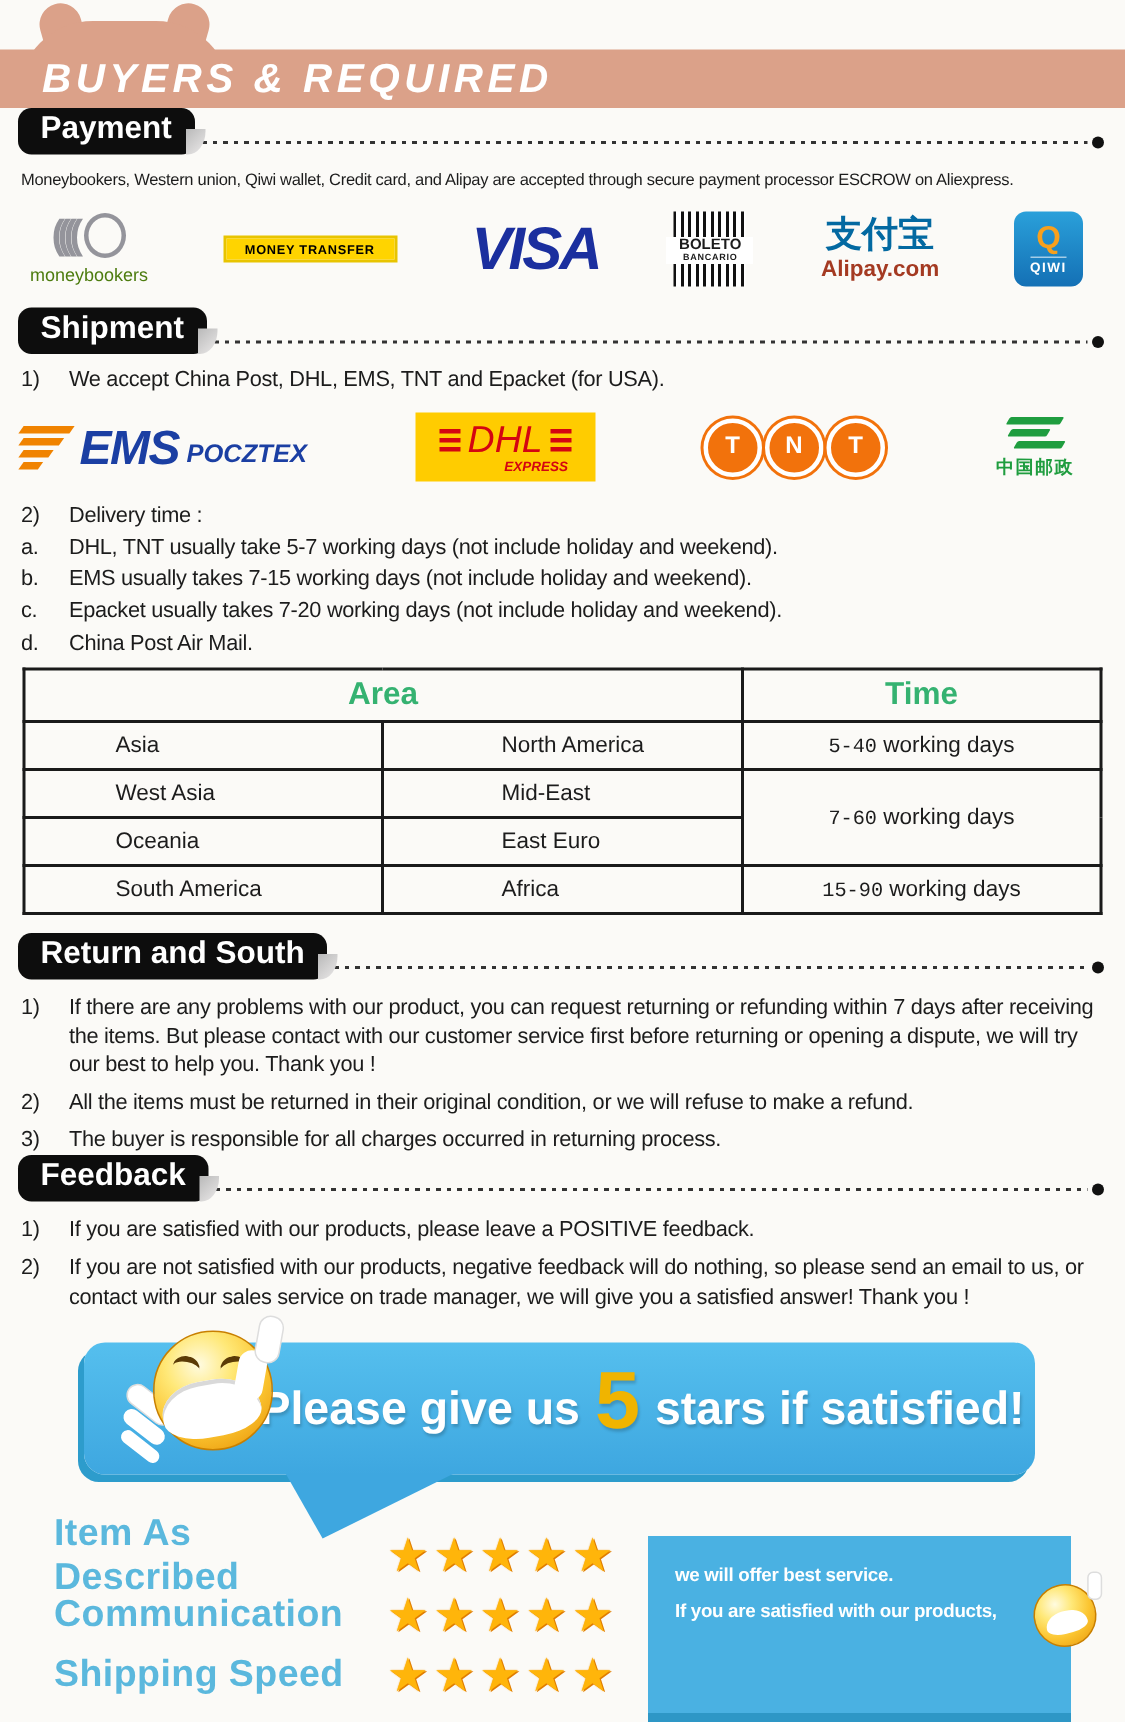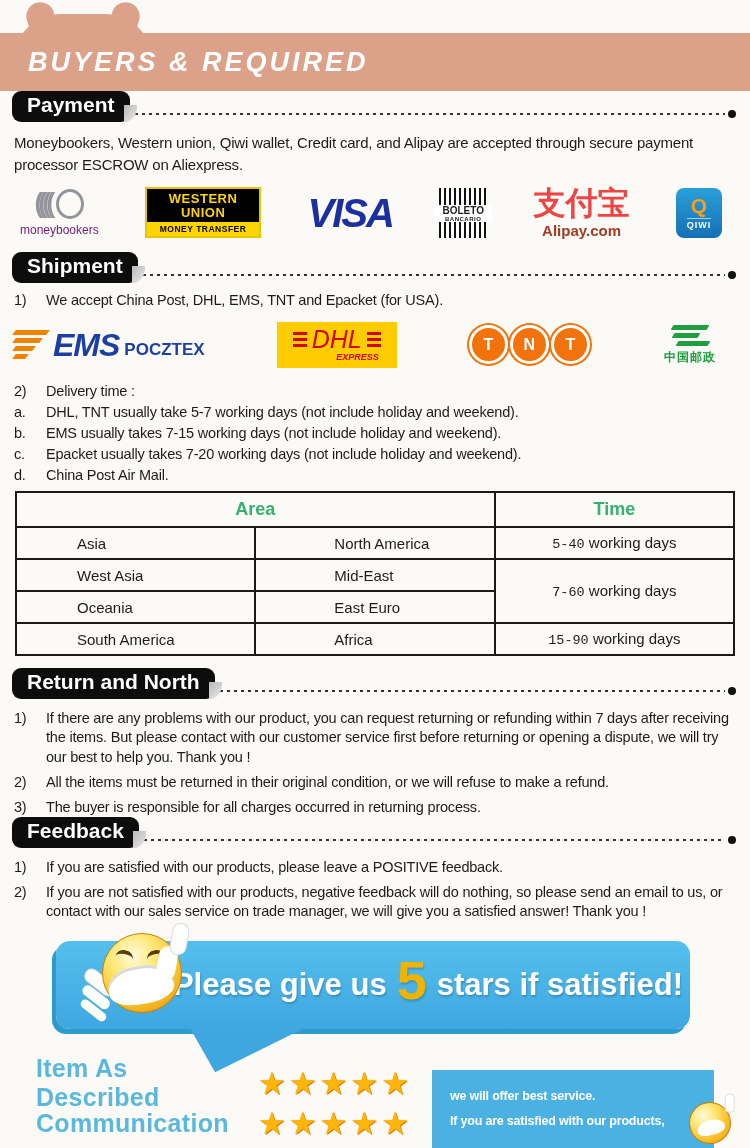--- a/index.html
+++ b/index.html
@@ -2,96 +2,96 @@
 <html><head>
 <meta charset="utf-8">
 <style>
   html,body{margin:0;padding:0;}
   body{
     width:750px;height:1148px;overflow:hidden;position:relative;
     background:#fbfaf7;color:#1c1c1c;
     font-family:"Liberation Sans",sans-serif;
   }
   
-  .top{position:relative;height:91px;}
+  .top{position:relative;height:72px;}
   .banner{position:absolute;left:0;right:0;top:33px;bottom:0;background:#dba189;
           display:flex;align-items:center;padding-left:28px;}
   .banner-title{color:#fff;font-size:27px;font-weight:bold;font-style:italic;
                 letter-spacing:3px;}
   .cat{position:absolute;left:12px;top:0;width:150px;height:70px;}
   .cat-dome{position:absolute;left:0;top:14px;width:142px;height:50px;background:#dba189;
             border-radius:72px 72px 0 0;}
   .ear{position:absolute;width:28px;height:40px;background:#dba189;border-radius:14px 14px 5px 5px;}
   .ear-l{left:16px;top:2px;transform:rotate(-16deg);}
   .ear-r{left:98px;top:2px;transform:rotate(16deg);}
   
   .sechead{display:flex;align-items:flex-end;margin:0 14px 0 12px;}
   .seclabel{position:relative;background:#0d0d0d;color:#fff;font-size:21px;font-weight:bold;
             padding:2px 15px 5px;border-radius:9px;z-index:1;}
   .seclabel::after{content:"";position:absolute;right:-7px;bottom:0;width:13px;height:17px;
             background:linear-gradient(135deg,#b9b9b9,#eceaea);border-radius:0 0 90% 0;z-index:-1;}
   .dotline{flex:1;height:2px;margin:0 3px 7px 5px;
             background-image:repeating-linear-gradient(90deg,#333 0 3px,transparent 3px 7px);}
   .enddot{width:8px;height:8px;border-radius:50%;background:#111;margin-bottom:4px;}
   
-  .para{margin:10px 18px 0 14px;font-size:15px;letter-spacing:-0.2px;line-height:1.45;}
+  .para{margin:10px 18px 0 14px;font-size:11px;letter-spacing:-0.2px;line-height:1.45;}
   .listrow{display:flex;margin:2px 16px 0 14px;font-size:14.5px;letter-spacing:-0.2px;line-height:1.32;}
   .listnum{width:32px;flex:none;}
   .listtext{flex:1;}
   .gap4{height:4px;} .gap6{height:6px;} .gap8{height:8px;}
   
   .payrow{display:flex;justify-content:space-between;align-items:center;margin:10px 28px 0 20px;height:54px;}
   .plogo{display:flex;flex-direction:column;align-items:center;justify-content:center;}
   .mb-arcs{display:flex;align-items:center;height:30px;}
   .mb-arc{font-size:27px;color:#94949b;font-weight:bold;letter-spacing:-5px;line-height:1;}
   .mb-circle{width:22px;height:24px;border:3px solid #94949b;border-radius:50%;margin-left:6px;}
-  .mb-label{font-size:12px;color:#701a75;margin-top:4px;}
+  .mb-label{font-size:12px;color:#4d7c0f;margin-top:4px;}
   .wu{width:112px;border:2px solid #e8c400;}
   .wu-top{background:#000;color:#ffd400;font-weight:800;text-align:center;font-size:13px;
           line-height:1.05;padding:3px 0 2px;letter-spacing:0.5px;}
   .wu-bottom{background:#ffd400;color:#000;text-align:center;font-size:8.5px;font-weight:800;
           padding:2px 0;letter-spacing:0.5px;}
   .visa{color:#1b2f9e;font-size:40px;font-weight:bold;font-style:italic;letter-spacing:-2px;line-height:1;}
   .boleto{position:relative;width:48px;height:50px;
           background:repeating-linear-gradient(90deg,#111 0 2px,#fff 2px 5px);}
   .boleto-label{position:absolute;left:-5px;right:-5px;top:17px;background:#fff;text-align:center;
           font-weight:800;line-height:1.1;}
   .boleto-l1{font-size:10px;} .boleto-l2{font-size:6px;letter-spacing:0.5px;}
-  .alipay-cn{font-size:32px;font-weight:800;color:#ef4444;line-height:1.1;}
+  .alipay-cn{font-size:24px;font-weight:800;color:#0369a1;line-height:1.1;}
   .alipay-en{font-size:15px;color:#a43a22;font-weight:bold;}
   .qiwi{width:46px;height:50px;border-radius:8px;background:linear-gradient(180deg,#2aa0da,#1470b5);
         display:flex;flex-direction:column;align-items:center;justify-content:center;}
   .qiwi-q{color:#f8a01c;font-size:21px;font-weight:800;line-height:1;}
   .qiwi-label{color:#fff;font-size:9px;font-weight:800;letter-spacing:1px;margin-top:2px;
         border-top:1px solid rgba(255,255,255,.6);padding-top:1px;}
   
   .shiprow{display:flex;justify-content:space-between;align-items:center;margin:8px 34px 0 14px;height:54px;}
   .ems{display:flex;align-items:center;}
   .ems-lines{display:flex;flex-direction:column;gap:3px;margin-right:5px;}
   .ems-line{height:5px;background:#f08300;transform:skewX(-35deg);}
   .ems-text{color:#1b3fa3;font-size:32px;font-weight:bold;font-style:italic;letter-spacing:-1px;line-height:1;}
-  .ems-sub{color:#1b3fa3;font-size:17px;font-weight:bold;margin-left:5px;margin-top:10px;}
+  .ems-sub{color:#1b3fa3;font-size:17px;font-weight:bold;font-style:italic;margin-left:5px;margin-top:10px;}
   .dhl{position:relative;width:120px;height:46px;background:#ffcc00;display:flex;flex-direction:column;
        align-items:center;justify-content:center;}
   .dhl-mid{display:flex;align-items:center;}
   .dhl-dash{width:14px;height:3px;background:#d40511;box-shadow:0 -6px 0 #d40511,0 6px 0 #d40511;}
   .dhl-text{color:#d40511;font-size:25px;font-weight:normal;font-style:italic;margin:0 5px;line-height:1;}
   .dhl-sub{color:#d40511;font-size:9px;font-style:italic;font-weight:bold;align-self:flex-end;margin:0 18px 0 0;}
   .tnt{display:flex;align-items:center;}
   .tnt-c{width:33px;height:33px;border-radius:50%;background:#f2720c;border:3px solid #fff;
          box-shadow:0 0 0 2px #f2720c;display:flex;align-items:center;justify-content:center;
          color:#fff;font-weight:800;font-size:16px;margin-right:2px;}
   .cpost{display:flex;flex-direction:column;align-items:center;}
   .cp-emblem{display:flex;flex-direction:column;align-items:center;}
   .cp-bar{height:5px;background:#1f9d3f;transform:skewX(-30deg);margin:1.5px 0;border-radius:1px;}
   .cp-label{color:#1f9d3f;font-size:12px;font-weight:bold;margin-top:2px;letter-spacing:1px;}
   
   table.delivery{border-collapse:collapse;margin:6px 15px 0;width:720px;table-layout:fixed;}
   table.delivery th,table.delivery td{border:2px solid #1a1a1a;}
-  th.green{color:#35b271;font-size:18px;font-weight:bold;height:31px;border-radius:15px;}
+  th.green{color:#35b271;font-size:21px;font-weight:bold;height:31px;border-radius:15px;}
   td.area1{width:215px;padding-left:60px;font-size:15px;height:28px;}
   td.area2{width:253px;padding-left:78px;font-size:15px;}
   td.time{width:252px;text-align:center;font-size:15px;}
   .range{font-family:"Liberation Mono",monospace;font-size:13.5px;}
   
   .bubble{position:relative;margin:20px 60px 0 56px;height:88px;border-radius:14px;
           background:linear-gradient(180deg,#55bfee,#3ea7e0);box-shadow:-4px 5px 0 #2d9ccc;
           display:flex;align-items:center;justify-content:center;padding-left:110px;}
   .bubble-text{display:flex;align-items:center;color:#fff;font-weight:bold;font-size:31px;
           text-shadow:1px 2px 2px rgba(0,0,0,0.18);white-space:nowrap;}
@@ -154,24 +154,20 @@
 
 <div class="payrow">
   <div class="plogo">
     <div class="mb-arcs">
       <span class="mb-arc">((((</span>
       <span class="mb-circle"></span>
     </div>
     <span class="mb-label">moneybookers</span>
   </div>
   <div class="wu">
-    <div class="wu-top">
-      <div>WESTERN</div>
-      <div>UNION</div>
-    </div>
     <div class="wu-bottom">MONEY TRANSFER</div>
   </div>
   <div class="visa">VISA</div>
   <div class="boleto">
     <div class="boleto-label">
       <div class="boleto-l1">BOLETO</div>
       <div class="boleto-l2">BANCARIO</div>
     </div>
   </div>
   <div class="plogo">
@@ -282,21 +278,21 @@
     <td class="area2">Africa</td>
     <td class="time">
       <span class="range">15-90</span>
       <span>working days</span>
     </td>
   </tr>
 </tbody>
   </table>
 
 <div class="sechead" style="margin-top:12px;">
-  <span class="seclabel">Return and North</span>
+  <span class="seclabel">Return and South</span>
   <span class="dotline"></span>
   <span class="enddot"></span>
 </div>
 <div class="gap8"></div>
 <div class="listrow">
   <span class="listnum">1)</span>
   <span class="listtext">If there are any problems with our product, you can request returning or refunding within 7 days after receiving the items. But please contact with our customer service first before returning or opening a dispute, we will try our best to help you. Thank you !</span>
 </div>
 <div class="gap4"></div>
 <div class="listrow">

